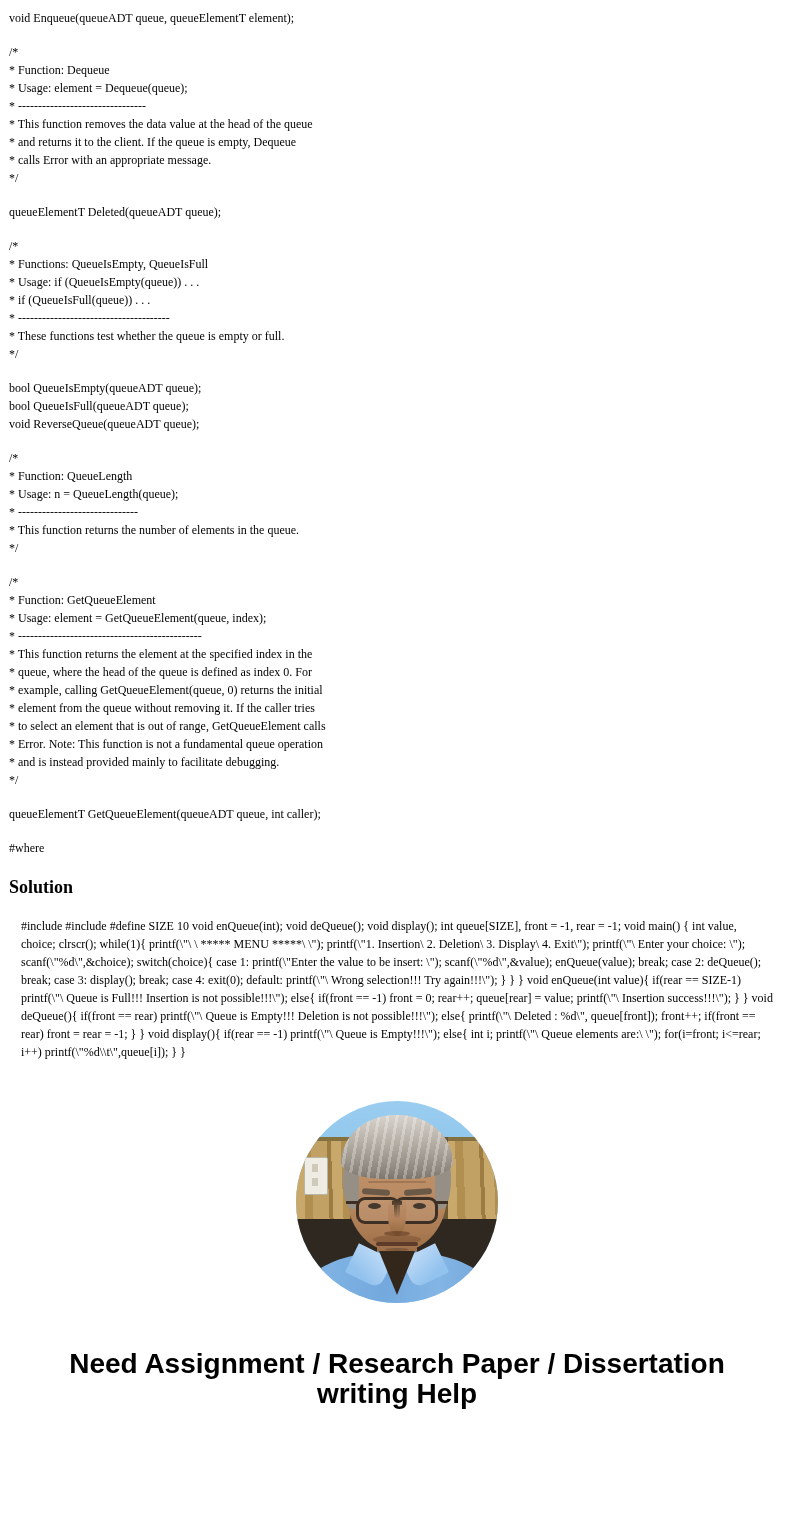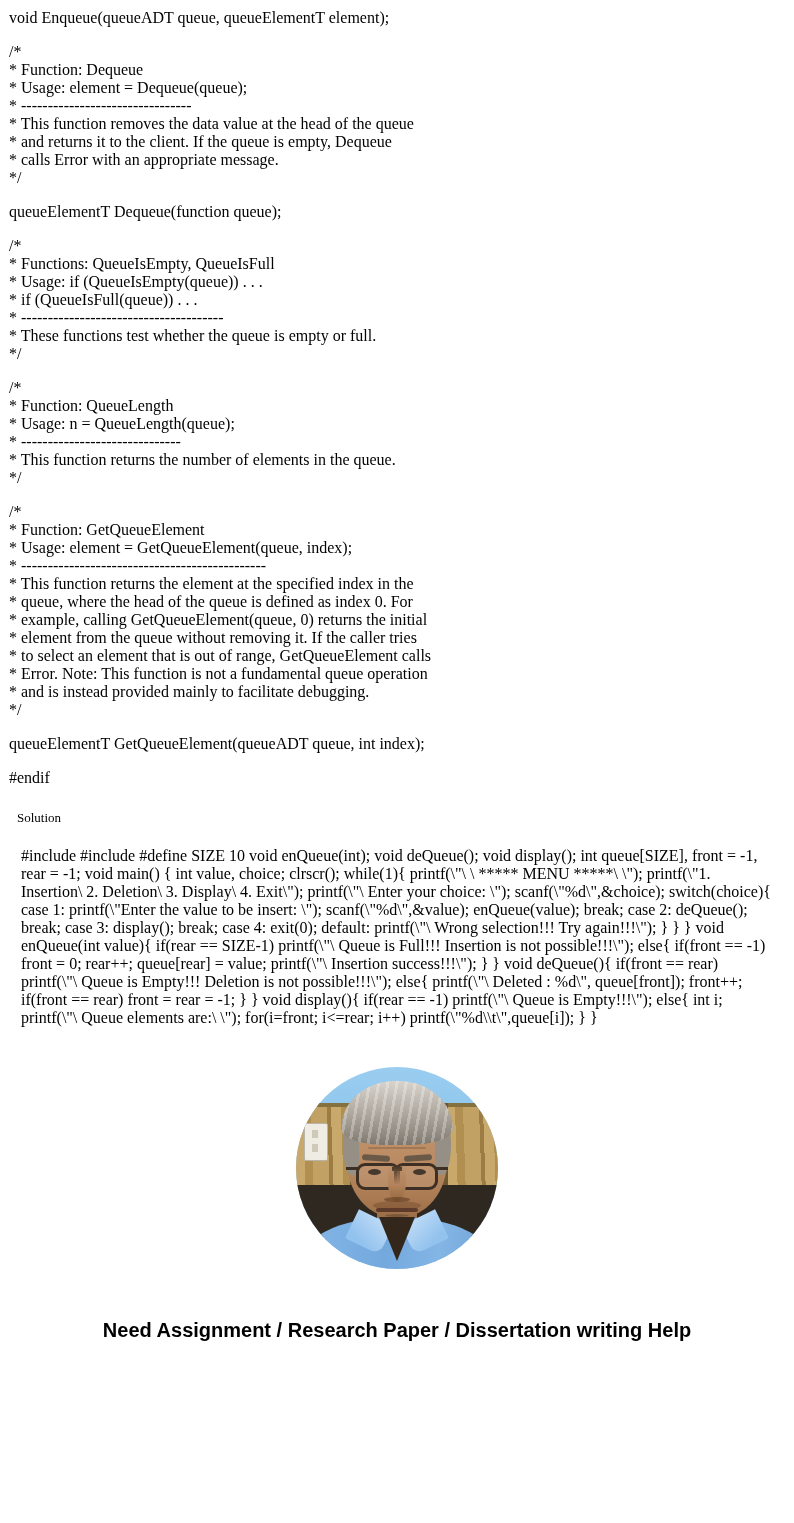--- a/index.html
+++ b/index.html
@@ -6,26 +6,26 @@
   body {
     width: 794px; height: 1523px; overflow: hidden;
     background: #ffffff; color: #000000;
     font-family: "Liberation Serif", "DejaVu Serif", serif;
   }
   .page { padding: 0 9px; }
 
   
   .doc { margin-top: -7px; }
   .doc p, p.solution-code {
-    font-size: 16px; line-height: 18px; margin: 16px 0;
+    font-size: 12px; line-height: 18px; margin: 16px 0;
     white-space: pre-line; color: #000;
   }
   h3.solution-heading {
-    font-size: 13px; line-height: 21px; font-weight: 400;
-    margin: 20px 0 19px 8px;
+    font-size: 18px; line-height: 21px; font-weight: 700;
+    margin: 20px 0 19px 0;
   }
   p.solution-code { white-space: normal; margin: 12px; }
 
   
   .photo-row { margin-top: 40px; text-align: center; }
   .photo {
     position: relative; width: 202px; height: 202px;
     border-radius: 50%; overflow: hidden; display: inline-block;
     background: linear-gradient(180deg, #9acdf0 0%, #8ec6ec 30%, #8ec6ec 100%);
   }
@@ -97,67 +97,70 @@
   }
   .nostrils { top: 130px; left: 88px; width: 26px; height: 5px; background: rgba(90,55,30,.55); border-radius: 50%; }
   .mustache { top: 134px; left: 77px; width: 48px; height: 9px; background: rgba(105,65,40,.38); border-radius: 50%; }
   .mouth { top: 141px; left: 80px; width: 42px; height: 4px; background: #5d3a2a; border-radius: 3px; }
   .chin-crease { top: 147px; left: 89px; width: 24px; height: 3px; background: rgba(0,0,0,.22); border-radius: 50%; }
 
   
   .footer {
     margin-top: 42px; text-align: center;
     font-family: "Liberation Sans", "DejaVu Sans", sans-serif;
-    font-weight: 700; font-size: 20px; line-height: 30px; color: #000;
+    font-weight: 700; font-size: 28px; line-height: 30px; color: #000;
   }
   .footer-inner { max-width: 740px; margin: 0 auto; }
 </style>
 </head>
 <body>
 
 <div class="page">
 
   <div class="doc">
     <p>void Enqueue(queueADT queue, queueElementT element);</p>
     <p>/*
 * Function: Dequeue
 * Usage: element = Dequeue(queue);
 * --------------------------------
 * This function removes the data value at the head of the queue
 * and returns it to the client. If the queue is empty, Dequeue
 * calls Error with an appropriate message.
 */</p>
-    <p>queueElementT Dequeue(function queue);</p>
+    <p>queueElementT Deleted(queueADT queue);</p>
     <p>/*
 * Functions: QueueIsEmpty, QueueIsFull
 * Usage: if (QueueIsEmpty(queue)) . . .
 * if (QueueIsFull(queue)) . . .
 * --------------------------------------
 * These functions test whether the queue is empty or full.
 */</p>
+    <p>bool QueueIsEmpty(queueADT queue);
+bool QueueIsFull(queueADT queue);
+void ReverseQueue(queueADT queue);</p>
     <p>/*
 * Function: QueueLength
 * Usage: n = QueueLength(queue);
 * ------------------------------
 * This function returns the number of elements in the queue.
 */</p>
     <p>/*
 * Function: GetQueueElement
 * Usage: element = GetQueueElement(queue, index);
 * ----------------------------------------------
 * This function returns the element at the specified index in the
 * queue, where the head of the queue is defined as index 0. For
 * example, calling GetQueueElement(queue, 0) returns the initial
 * element from the queue without removing it. If the caller tries
 * to select an element that is out of range, GetQueueElement calls
 * Error. Note: This function is not a fundamental queue operation
 * and is instead provided mainly to facilitate debugging.
 */</p>
-    <p>queueElementT GetQueueElement(queueADT queue, int index);</p>
-    <p>#endif</p>
+    <p>queueElementT GetQueueElement(queueADT queue, int caller);</p>
+    <p>#where</p>
   </div>
 
   <h3 class="solution-heading">Solution</h3>
 
   <p class="solution-code">#include #include #define SIZE 10 void enQueue(int); void deQueue(); void display(); int queue[SIZE], front = -1, rear = -1; void main() { int value, choice; clrscr(); while(1){ printf(\"\ \ ***** MENU *****\ \"); printf(\"1. Insertion\ 2. Deletion\ 3. Display\ 4. Exit\"); printf(\"\ Enter your choice: \"); scanf(\"%d\",&amp;choice); switch(choice){ case 1: printf(\"Enter the value to be insert: \"); scanf(\"%d\",&amp;value); enQueue(value); break; case 2: deQueue(); break; case 3: display(); break; case 4: exit(0); default: printf(\"\ Wrong selection!!! Try again!!!\"); } } } void enQueue(int value){ if(rear == SIZE-1) printf(\"\ Queue is Full!!! Insertion is not possible!!!\"); else{ if(front == -1) front = 0; rear++; queue[rear] = value; printf(\"\ Insertion success!!!\"); } } void deQueue(){ if(front == rear) printf(\"\ Queue is Empty!!! Deletion is not possible!!!\"); else{ printf(\"\ Deleted : %d\", queue[front]); front++; if(front == rear) front = rear = -1; } } void display(){ if(rear == -1) printf(\"\ Queue is Empty!!!\"); else{ int i; printf(\"\ Queue elements are:\ \"); for(i=front; i&lt;=rear; i++) printf(\"%d\\t\",queue[i]); } }</p>
 
   <div class="photo-row">
     <div class="photo">
       <div class="wall"></div>
       <div class="seam-left"></div>

